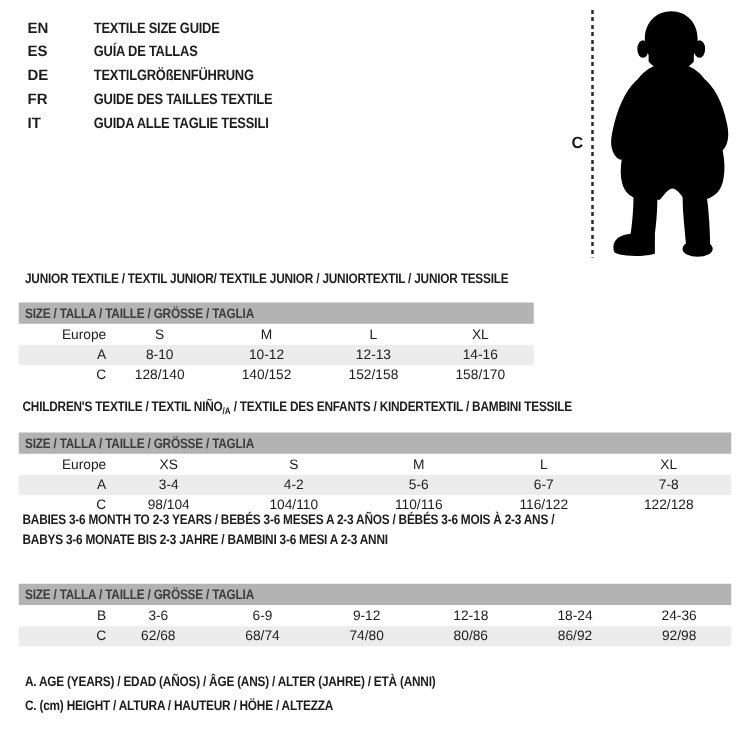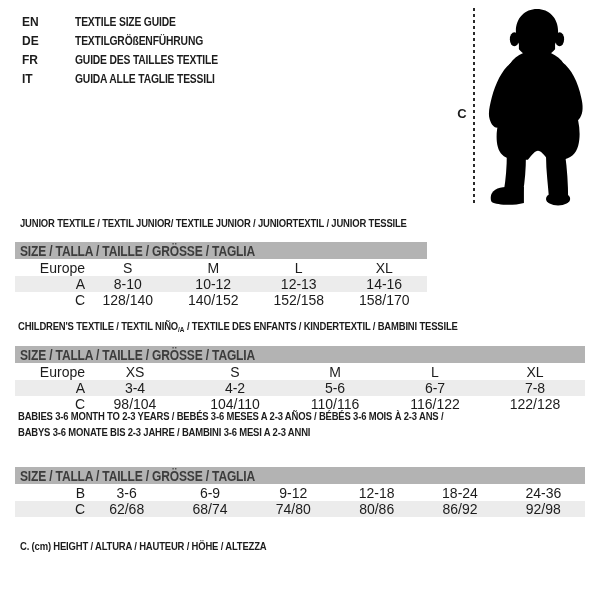--- a/index.html
+++ b/index.html
@@ -24,21 +24,21 @@
   #baby-figure{position:absolute;left:484px;top:5px;width:112px;height:201px;}
 
   
   .tbl-title{position:absolute;font-weight:700;font-size:11px;line-height:16px;text-decoration:underline;}
   #t1-title{left:20px;top:215px;}
   #t2-title{left:18px;top:318px;}
   #t3-title{left:18px;top:408px;}
   .subsc{font-size:7.5px;vertical-align:-2px;letter-spacing:0;}
 
   
-  .size-table{position:absolute;font-size:14px;}
+  .size-table{position:absolute;font-size:11px;}
   #t1{left:15px;top:242px;width:412px;}
   #t2{left:15px;top:346px;width:570px;}
   #t3{left:15px;top:467px;width:570px;}
   .t-bar{height:17px;background:var(--header-bar,#b3b3b3);display:flex;align-items:center;
     padding-left:5px;font-weight:700;color:var(--bar-text,#3c3c3c);margin-bottom:1px;}
   .t-row{display:grid;height:16px;align-items:center;}
   #t1 .t-row{grid-template-columns:70px repeat(4,1fr);}
   #t2 .t-row{grid-template-columns:70px repeat(5,1fr);}
   #t3 .t-row{grid-template-columns:70px repeat(6,1fr);}
   .t-row span{text-align:center;}
@@ -48,20 +48,24 @@
   
   #footnotes{position:absolute;left:20px;top:537px;font-weight:700;font-size:11px;line-height:18.5px;}
 </style>
 </head>
 <body style="color: rgb(28, 28, 28);">
 
 <div id="lang-list">
   <div class="lang-row">
     <span class="lang-code">EN</span>
     <span class="cond">TEXTILE SIZE GUIDE</span>
+  </div>
+  <div class="lang-row">
+    <span class="lang-code">ES</span>
+    <span class="cond">GUÍA DE TALLAS</span>
   </div>
   <div class="lang-row">
     <span class="lang-code">DE</span>
     <span class="cond">TEXTILGRÖßENFÜHRUNG</span>
   </div>
   <div class="lang-row">
     <span class="lang-code">FR</span>
     <span class="cond">GUIDE DES TAILLES TEXTILE</span>
   </div>
   <div class="lang-row">
@@ -173,14 +177,15 @@
     <span>62/68</span>
     <span>68/74</span>
     <span>74/80</span>
     <span>80/86</span>
     <span>86/92</span>
     <span>92/98</span>
   </div>
 </div>
 
 <div id="footnotes">
+  <div><span class="cond">A. AGE (YEARS) / EDAD (AÑOS) / ÂGE (ANS) / ALTER (JAHRE) / ETÀ (ANNI)</span></div>
   <div><span class="cond">C. (cm) HEIGHT / ALTURA / HAUTEUR / HÖHE / ALTEZZA</span></div>
 </div>
 
 </body></html>

